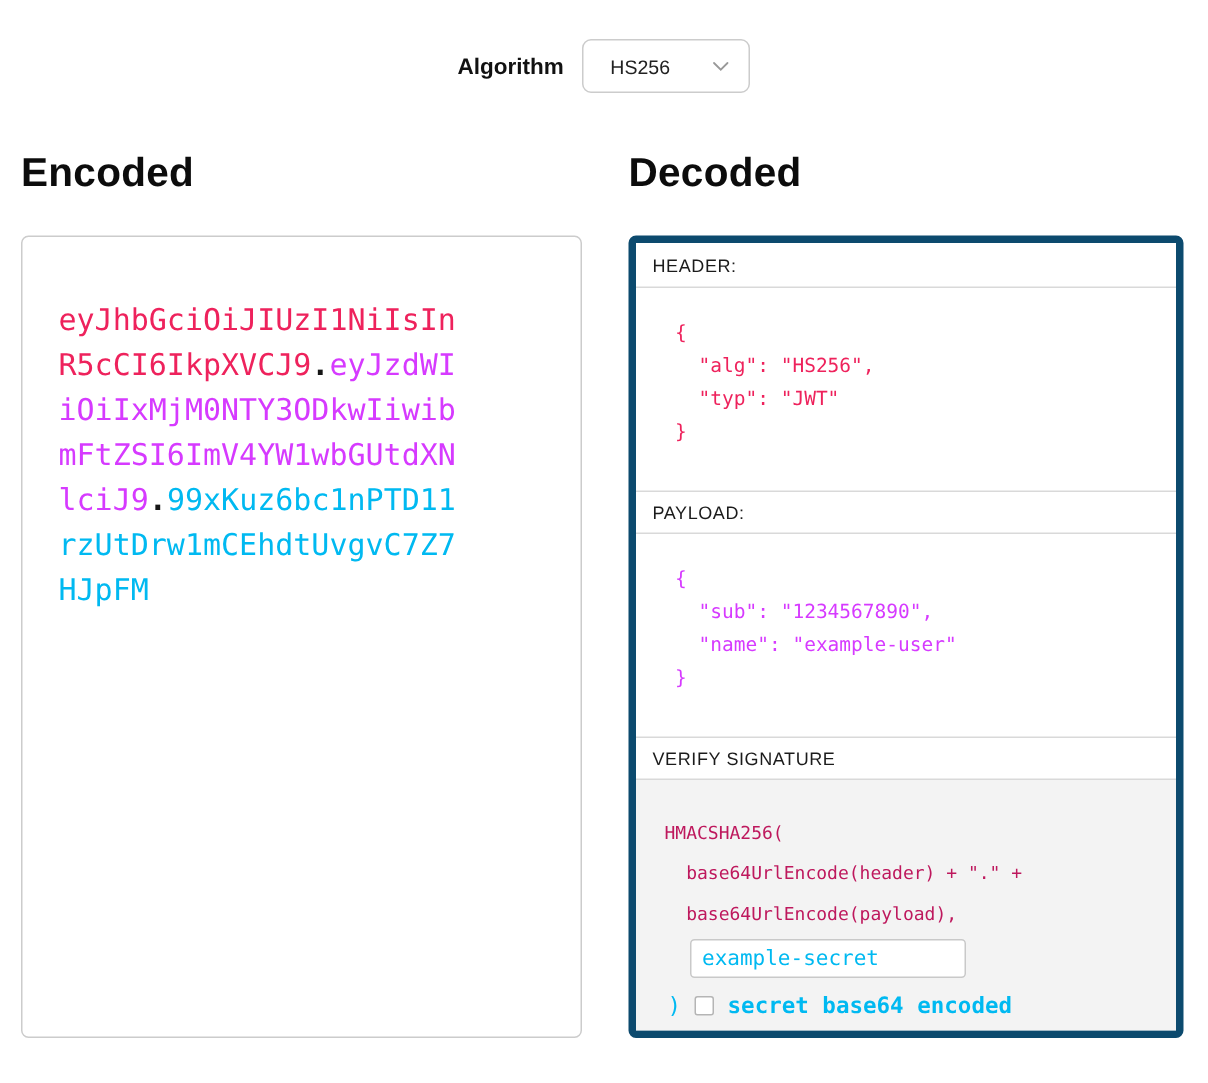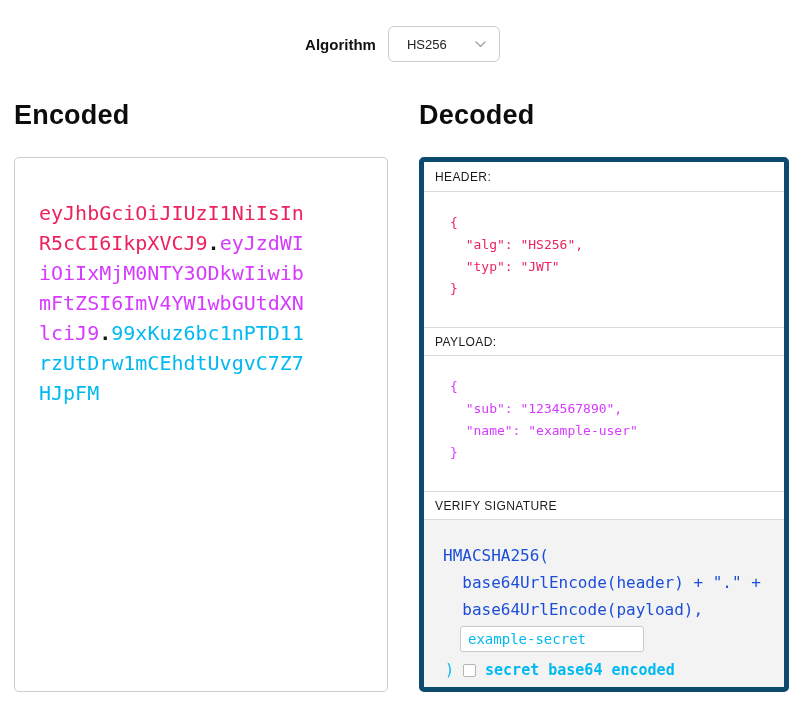--- a/index.html
+++ b/index.html
@@ -122,24 +122,24 @@
   pre.json.purple { color: #d63aff; }
 
   
   .verify-body {
     flex: 1;
     background: #f3f3f3;
     padding: 22px 16px 0 19px;
   }
   .sig-code {
     font-family: "DejaVu Sans Mono", monospace;
-    font-size: 16px;
+    font-size: 12px;
     line-height: 27px;
     font-weight: 500;
-    color: #1d4ed8;
+    color: #be185d;
     white-space: pre;
   }
   .secret-input {
     display: block;
     margin: 3px 0 0 17px;
     width: 184px;
     height: 26px;
     border: 1px solid #c9c9c9;
     border-radius: 3px;
     background: #fff;

